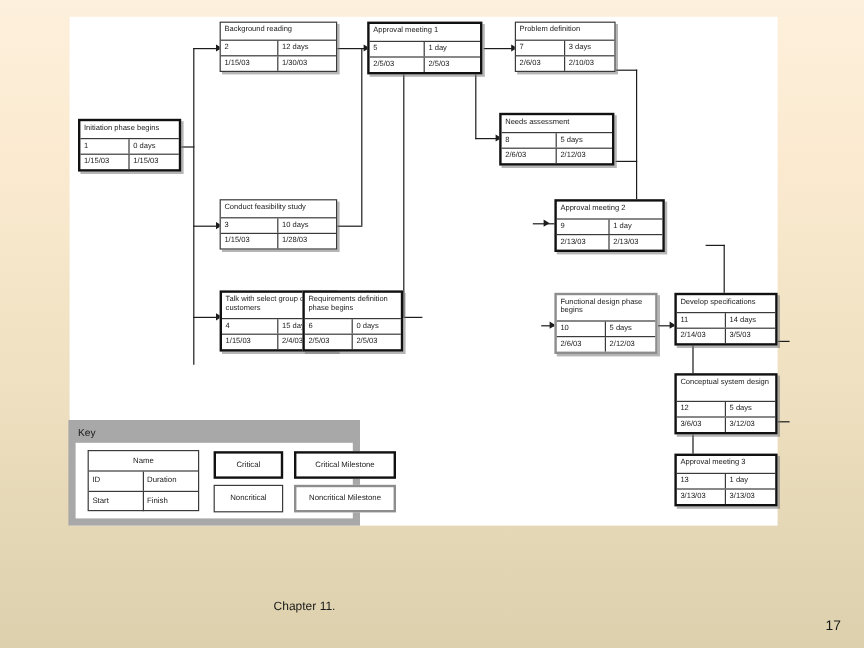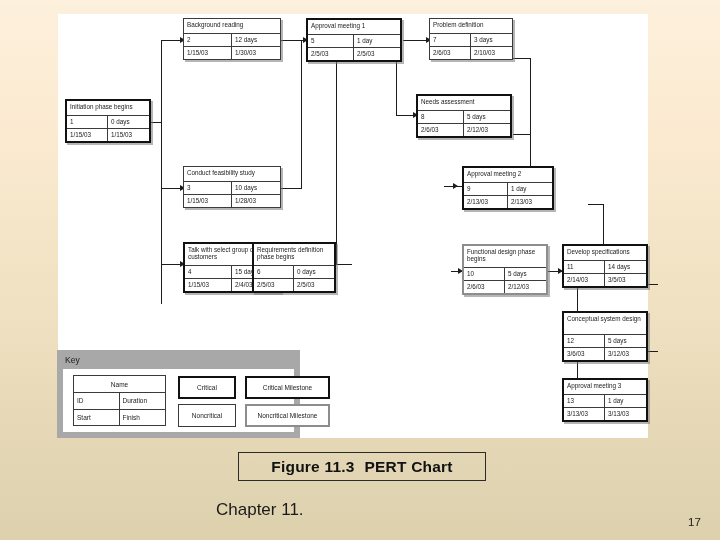--- a/index.html
+++ b/index.html
@@ -168,23 +168,23 @@
     font-size: 15.5px;
     color: #111111;
     letter-spacing: .2px;
   }
   #caption .cap-bold { font-weight: bold; }
   #caption .cap-rest { font-weight: bold; margin-left: 10px; }
 
   
   #footer-chapter {
     position: absolute;
-    left: 216px;
+    left: 228px;
     top: 500px;
-    font-size: 17px;
+    font-size: 10px;
     color: #1a1a1a;
   }
   #footer-page {
     position: absolute;
     left: 688px;
     top: 516px;
     font-size: 11.5px;
     color: #1a1a1a;
   }
 </style>
@@ -429,21 +429,17 @@
 
       <div class="key-sample" style="left:182px; top:7px; width:85px; height:23px; border:2.4px solid #111111;">Critical Milestone</div>
 
       <div class="key-sample" style="left:115px; top:35px; width:58px; height:23px; border:1px solid #3a3a3a;">Noncritical</div>
 
       <div class="key-sample" style="left:182px; top:35px; width:85px; height:23px; border:2.4px solid #8d8d8d;">Noncritical Milestone</div>
 
     </div>
   </div>
 
-  <div id="caption">
-    <span class="cap-bold">Figure 11.3</span>
-    <span class="cap-rest">PERT Chart</span>
-  </div>
 
   <div id="footer-chapter">Chapter 11.</div>
   <div id="footer-page">17</div>
 
 </div>
 
 </body></html>

